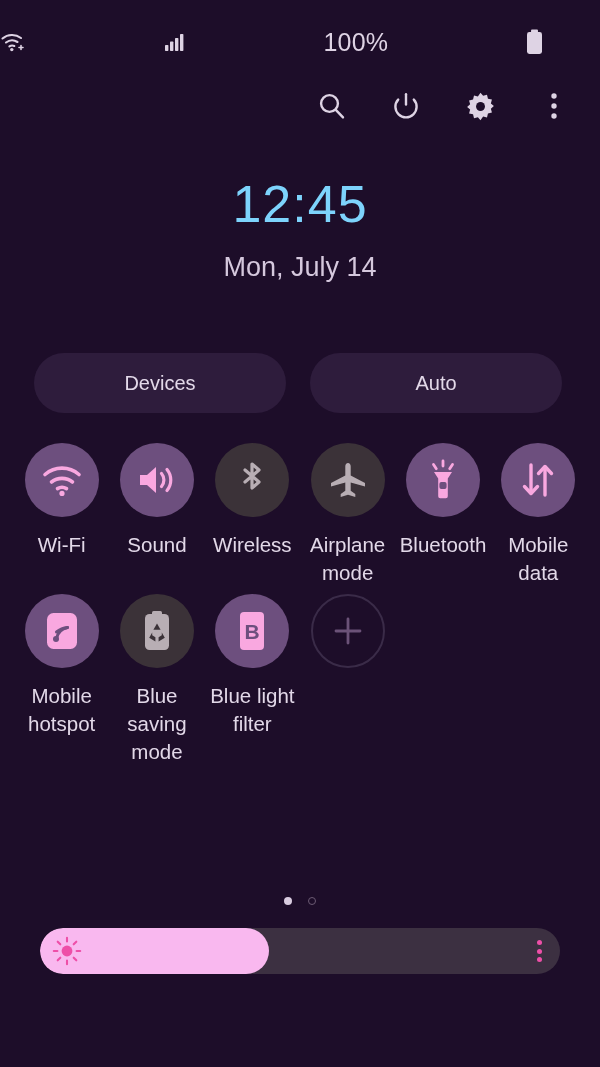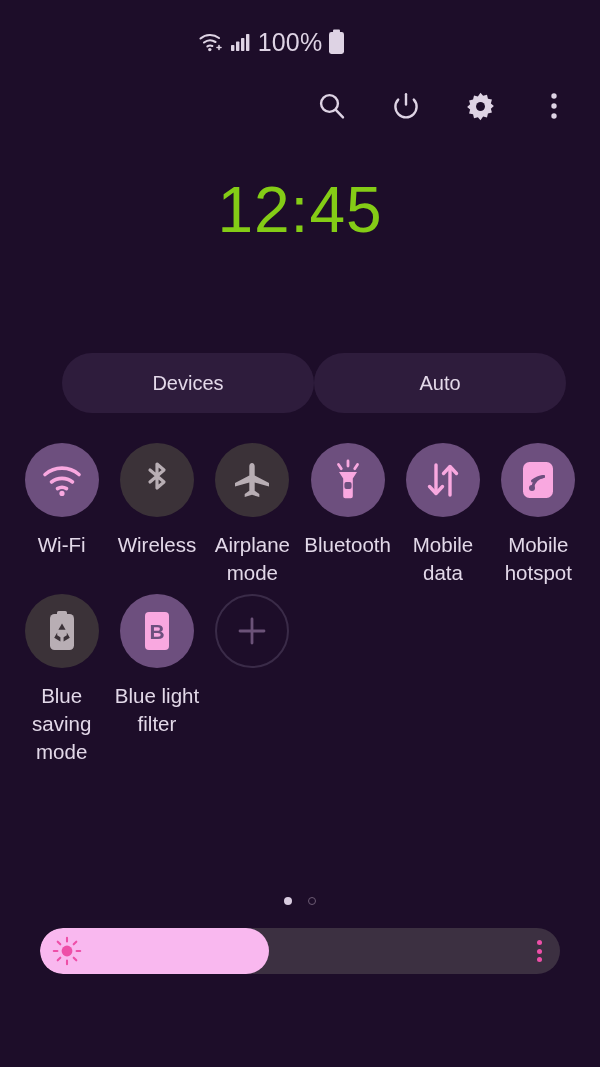--- a/index.html
+++ b/index.html
@@ -7,42 +7,42 @@
     width: 600px; height: 1067px;
     background: #1d0d29;
     font-family: "Liberation Sans", sans-serif;
     overflow: hidden;
   }
   .screen { position: relative; width: 600px; height: 1067px; background: #1d0d29; }
 
   
   .statusbar {
     position: absolute; top: 0; left: 0; right: 17px; height: 84px;
-    display: flex; align-items: center; justify-content: center;
+    display: flex; align-items: center; justify-content: space-between;
     padding-right: 40px; gap: 6px;
   }
   .sb-icon { display: flex; align-items: center; }
   .sb-text { color: #ded3e4; font-size: 25px; letter-spacing: .2px; }
 
   
   .actionrow {
     position: absolute; top: 86px; right: 26px;
     display: flex; align-items: center; gap: 34px;
   }
   .act { width: 40px; height: 40px; display: flex; align-items: center; justify-content: center; cursor: pointer; }
 
   
   .clockwrap { position: absolute; top: 178px; left: 0; right: 0; text-align: center; }
-  .clock { color: #84cc16; font-size: 64px; font-weight: 300; line-height: 1; letter-spacing: 1px; }
+  .clock { color: #7dd3fc; font-size: 52px; font-weight: 300; line-height: 1; letter-spacing: 1px; }
   .datetxt { color: #d5c8dd; font-size: 27px; font-weight: 400; margin-top: 22px; }
 
   
   .pillrow {
     position: absolute; top: 353px; left: 34px; right: 34px;
-    display: flex; justify-content: flex-end;
+    display: flex; justify-content: flex-start; gap: 24px;
   }
   .pill {
     width: 252px; height: 60px; border-radius: 30px;
     background: #2e1c3c;
     display: flex; align-items: center; justify-content: center;
     color: #e3d9e9; font-size: 20px; cursor: pointer;
   }
 
   
   .grid {
@@ -148,40 +148,53 @@
       <svg width="8" height="30" viewBox="0 0 8 30">
         <circle cx="4" cy="5" r="2.7" fill="#ded3e4"></circle>
         <circle cx="4" cy="15" r="2.7" fill="#ded3e4"></circle>
         <circle cx="4" cy="25" r="2.7" fill="#ded3e4"></circle>
       </svg>
     </div>
   </div>
 
   <div class="clockwrap">
     <div class="clock">12:45</div>
+    <div class="datetxt">Mon, July 14</div>
   </div>
 
   <div class="pillrow">
     <div class="pill">Devices</div>
     <div class="pill">Auto</div>
   </div>
 
   <div class="grid" id="toggle-grid">
       <div class="tile">
         <div class="circle on">
           <svg width="42" height="34" viewBox="0 0 42 34">
       <g fill="none" stroke="#f9a8e0" stroke-width="3.6" stroke-linecap="round">
         <path d="M4 11.5A26 26 0 0 1 38 11.5"></path>
         <path d="M10.5 19A17 17 0 0 1 31.5 19"></path>
         <path d="M16.5 25.6A8.6 8.6 0 0 1 25.5 25.6"></path>
       </g>
       <circle cx="21" cy="30.4" r="2.6" fill="#f9a8e0"></circle>
           </svg>
         </div>
         <div class="tlabel">Wi-Fi</div>
+      </div>
+      <div class="tile">
+        <div class="circle on">
+          <svg width="42" height="36" viewBox="0 0 42 36">
+      <path d="M4 13h7l9-8v26l-9-8H4z" fill="#f9a8e0"></path>
+      <g fill="none" stroke="#f9a8e0" stroke-width="3.2" stroke-linecap="round">
+        <path d="M25.5 11.5a10 10 0 0 1 0 13"></path>
+        <path d="M31 7.5a16.5 16.5 0 0 1 0 21"></path>
+      </g>
+          </svg>
+        </div>
+        <div class="tlabel">Sound</div>
       </div>
       <div class="tile">
         <div class="circle off">
           <svg width="30" height="42" viewBox="0 0 30 42">
       <path d="M8 11l14 12-7 6V5l7 6L8 23" fill="none" stroke="#b8aeb4" stroke-width="3.2" stroke-linejoin="round" stroke-linecap="round"></path>
           </svg>
         </div>
         <div class="tlabel">Wireless</div>
       </div>
       <div class="tile">

